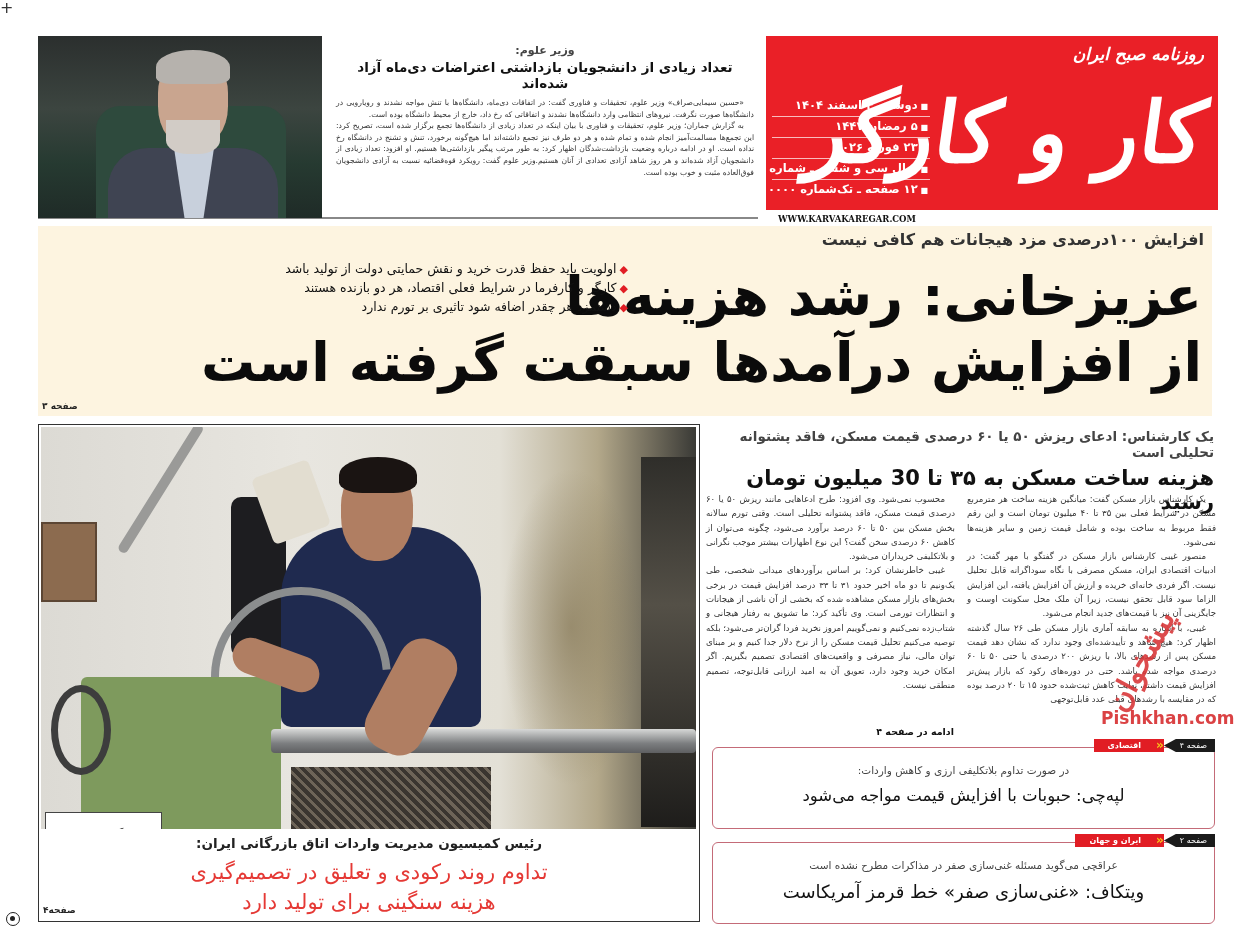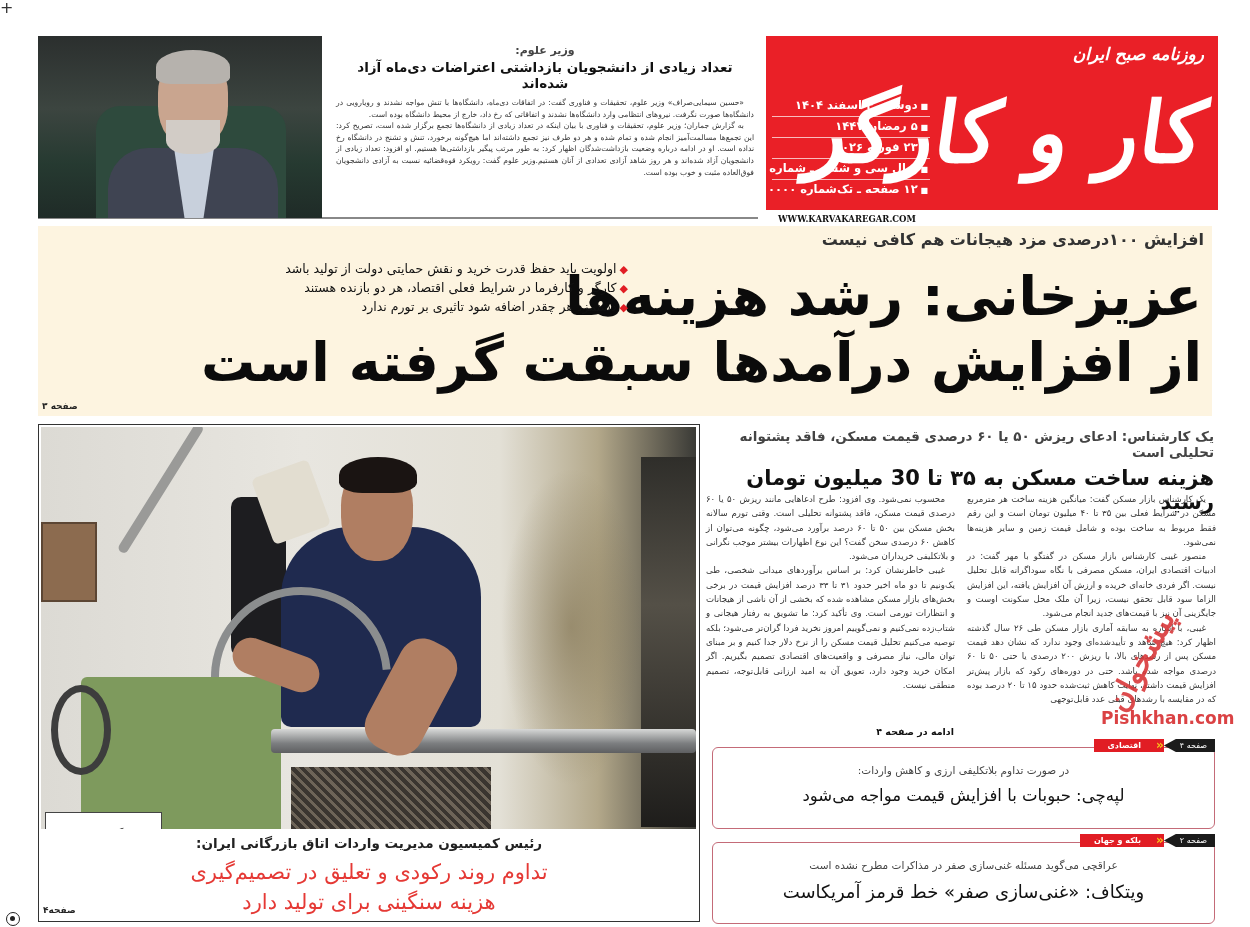--- a/index.html
+++ b/index.html
@@ -200,17 +200,17 @@
     <span class="tag-section">اقتصادی</span>
   </div>
   <div class="t-kicker">در صورت تداوم بلاتکلیفی ارزی و کاهش واردات:</div>
   <div class="t-title">لپه‌چی: حبوبات با افزایش قیمت مواجه می‌شود</div>
 </section>
 
 <section class="teaser t2">
   <div class="tag">
     <span class="tag-page">صفحه ۲</span>
     <span class="tag-chev">«</span>
-    <span class="tag-section">بلکه و جهان</span>
+    <span class="tag-section">ایران و جهان</span>
   </div>
   <div class="t-kicker">عراقچی می‌گوید مسئله غنی‌سازی صفر در مذاکرات مطرح نشده است</div>
   <div class="t-title">ویتکاف: «غنی‌سازی صفر» خط قرمز آمریکاست</div>
 </section>
 
 </body></html>

